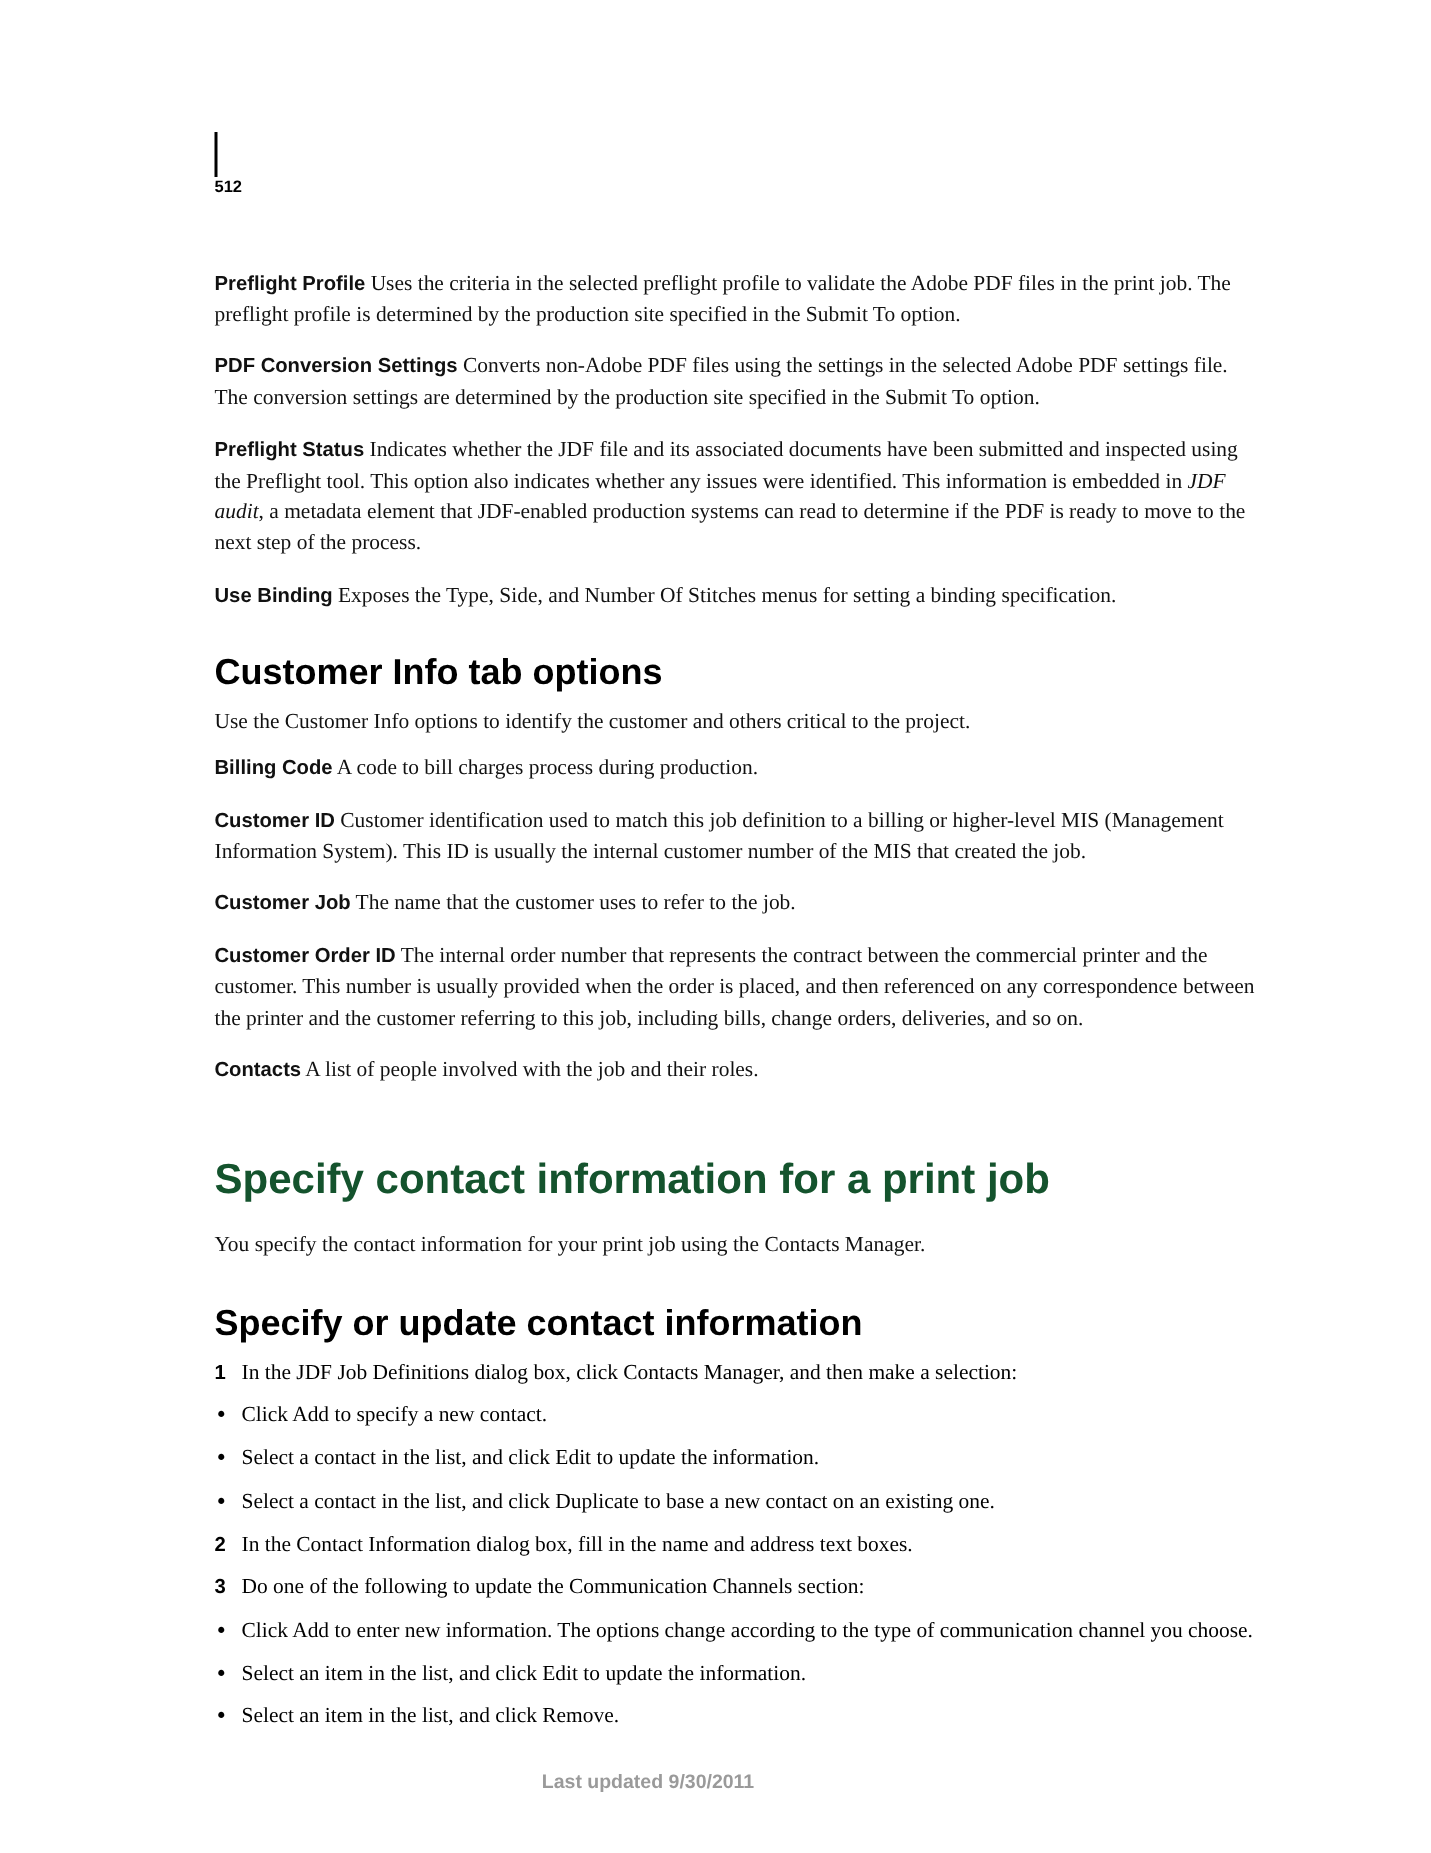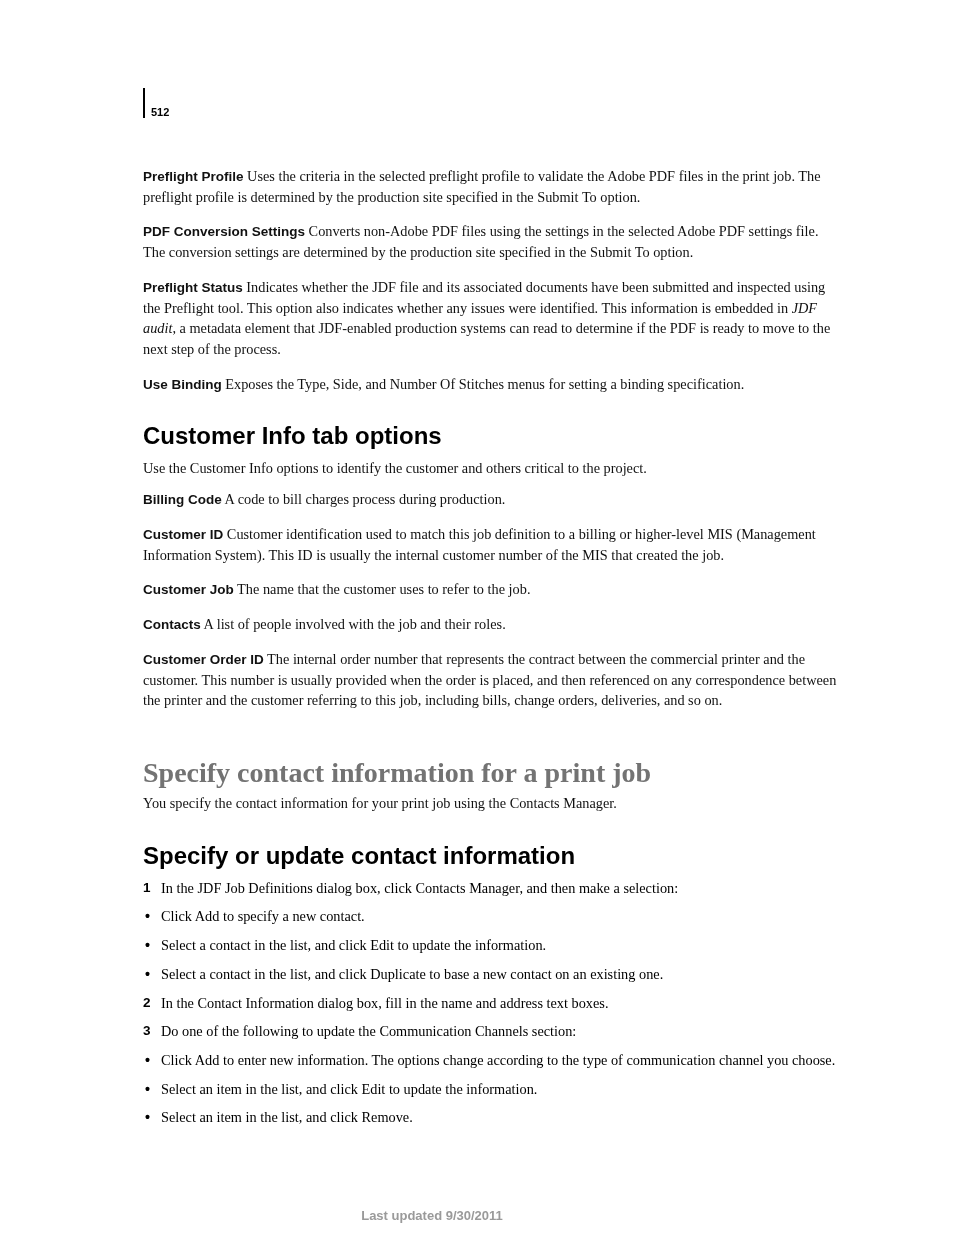--- a/index.html
+++ b/index.html
@@ -23,21 +23,22 @@
   .header-left {
     font-family: "Myriad Pro", "Helvetica Neue", Arial, sans-serif;
     font-size: 11px;
     line-height: 1.35;
     color: #333;
   }
   .header-left .line1 { letter-spacing: 0.3px; }
   .header-left .line2 { font-weight: 700; color: #000; }
   .page-number-wrap {
     display: flex;
-    align-items: flex-end;
+    align-items: flex-start;
+    flex-direction: column;
   }
   .page-number-rule {
     width: 2px;
     height: 30px;
     background: #000;
     margin-right: 6px;
   }
   .page-number {
     font-family: "Myriad Pro", "Helvetica Neue", Arial, sans-serif;
     font-size: 11px;
@@ -58,26 +59,26 @@
   .ital { font-style: italic; }
   h2.section {
     font-family: "Myriad Pro", "Helvetica Neue", Arial, sans-serif;
     font-weight: 700;
     font-size: 24px;
     color: #000;
     margin-top: 28px;
     margin-bottom: 8px;
   }
   h1.chapter {
-    font-family: Liberation Serif, serif;
+    font-family: Liberation Sans, sans-serif;
     font-weight: 700;
     font-size: 28px;
-    color: #737373;
+    color: #14532d;
     margin-top: 46px;
-    margin-bottom: 4px;
+    margin-bottom: 18px;
   }
   .intro { margin-bottom: 10px; }
   .steps {
     list-style: none;
     counter-reset: step;
     margin-top: 6px;
   }
   .steps > li {
     display: flex;
     font-size: 14.3px;
@@ -95,21 +96,21 @@
     font-family: Arial, sans-serif;
     font-weight: 700;
     width: 18px;
     flex-shrink: 0;
     text-align: left;
     padding-left: 2px;
   }
   .steps > li .stext { flex: 1; }
   .footer {
     position: absolute;
-    bottom: 12px;
+    bottom: 40px;
     left: 0;
     width: 864px;
     text-align: center;
     font-family: "Myriad Pro", "Helvetica Neue", Arial, sans-serif;
     font-weight: 700;
     font-size: 13px;
     color: #9a9a9a;
   }
 </style>
 </head>
@@ -149,24 +150,24 @@
   <div class="defblock">
     <p><span class="term">Billing Code</span><span> A code to bill charges process during production.</span></p>
   </div>
   <div class="defblock">
     <p><span class="term">Customer ID</span><span> Customer identification used to match this job definition to a billing or higher-level MIS (Management Information System). This ID is usually the internal customer number of the MIS that created the job.</span></p>
   </div>
   <div class="defblock">
     <p><span class="term">Customer Job</span><span> The name that the customer uses to refer to the job.</span></p>
   </div>
   <div class="defblock">
+    <p><span class="term">Customer Order ID</span><span> The internal order number that represents the contract between the commercial printer and the customer. This number is usually provided when the order is placed, and then referenced on any correspondence between the printer and the customer referring to this job, including bills, change orders, deliveries, and so on.</span></p>
+  </div>
+  <div class="defblock">
     <p><span class="term">Contacts</span><span> A list of people involved with the job and their roles.</span></p>
-  </div>
-  <div class="defblock">
-    <p><span class="term">Customer Order ID</span><span> The internal order number that represents the contract between the commercial printer and the customer. This number is usually provided when the order is placed, and then referenced on any correspondence between the printer and the customer referring to this job, including bills, change orders, deliveries, and so on.</span></p>
   </div>
 
   <h1 class="chapter">Specify contact information for a print job</h1>
   <div class="intro">
     <p>You specify the contact information for your print job using the Contacts Manager.</p>
   </div>
 
   <h2 class="section">Specify or update contact information</h2>
 
   <ul class="steps">

